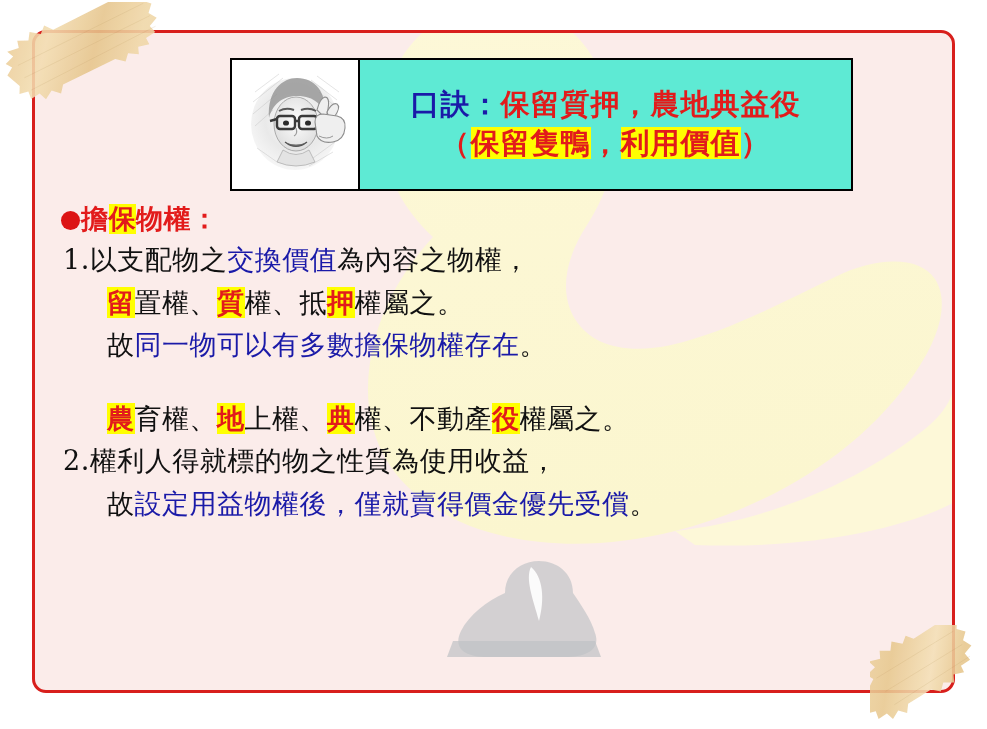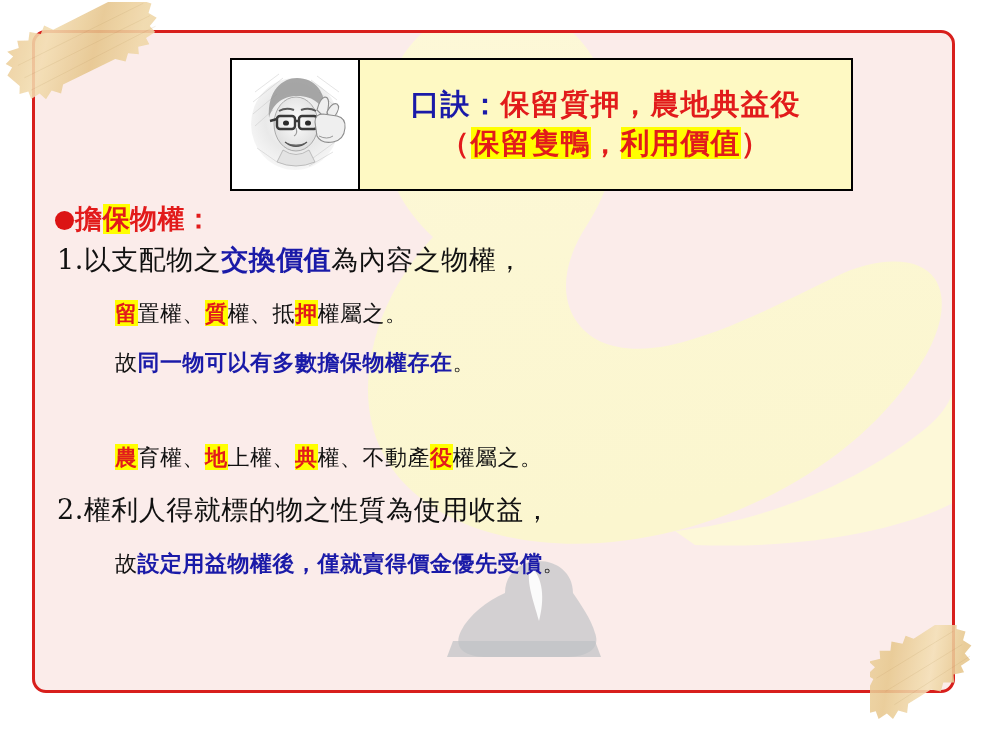--- a/index.html
+++ b/index.html
@@ -64,21 +64,21 @@
     width: 128px;
     box-sizing: border-box;
     border-right: 2px solid #000000;
     background: #ffffff;
     display: flex;
     align-items: center;
     justify-content: center;
   }
   #mnemonic-cell {
     flex: 1;
-    background: #fef9c3;
+    background: #5eead4;
     display: flex;
     flex-direction: column;
     align-items: center;
     justify-content: center;
     padding: 4px 6px 6px 6px;
     box-sizing: border-box;
   }
   .mnemonic-line {
     font-family: "DejaVu Serif", "Liberation Serif", serif;
     font-weight: bold;
@@ -97,21 +97,21 @@
     height: 118px;
     position: relative;
     overflow: hidden;
     background: #ffffff;
   }
   .portrait-wrap svg { display: block; }
 
   
   #content {
     position: absolute;
-    left: 6px;
+    left: 12px;
     top: 168px;
     width: 923px;
     padding: 0 10px 0 14px;
     box-sizing: border-box;
   }
 
   .sec-heading {
     font-size: 27px;
     line-height: 1.34;
     color: #e21b1b;
@@ -133,31 +133,31 @@
   .item {
     font-size: 27px;
     line-height: 1.42;
     color: #111111;
     white-space: nowrap;
     margin: 0;
     letter-spacing: 0.5px;
   }
   .item-num { margin-left: 2px; }
   .sub-line {
-    font-size: 22px;
+    font-size: 27px;
     line-height: 1.42;
     color: #111111;
     white-space: nowrap;
-    margin: 18px;
+    margin: 4px;
     padding-left: 42px;
     letter-spacing: 0.5px;
   }
   .blue-bold {
     color: #1a1aa8;
-    font-weight: bold;
+    font-weight: normal;
   }
   .black-plain { color: #111111; }
   .red-hl {
     color: #e21b1b;
     font-weight: bold;
     background: #ffff00;
   }
   .gap { height: 28px; }
 
   

